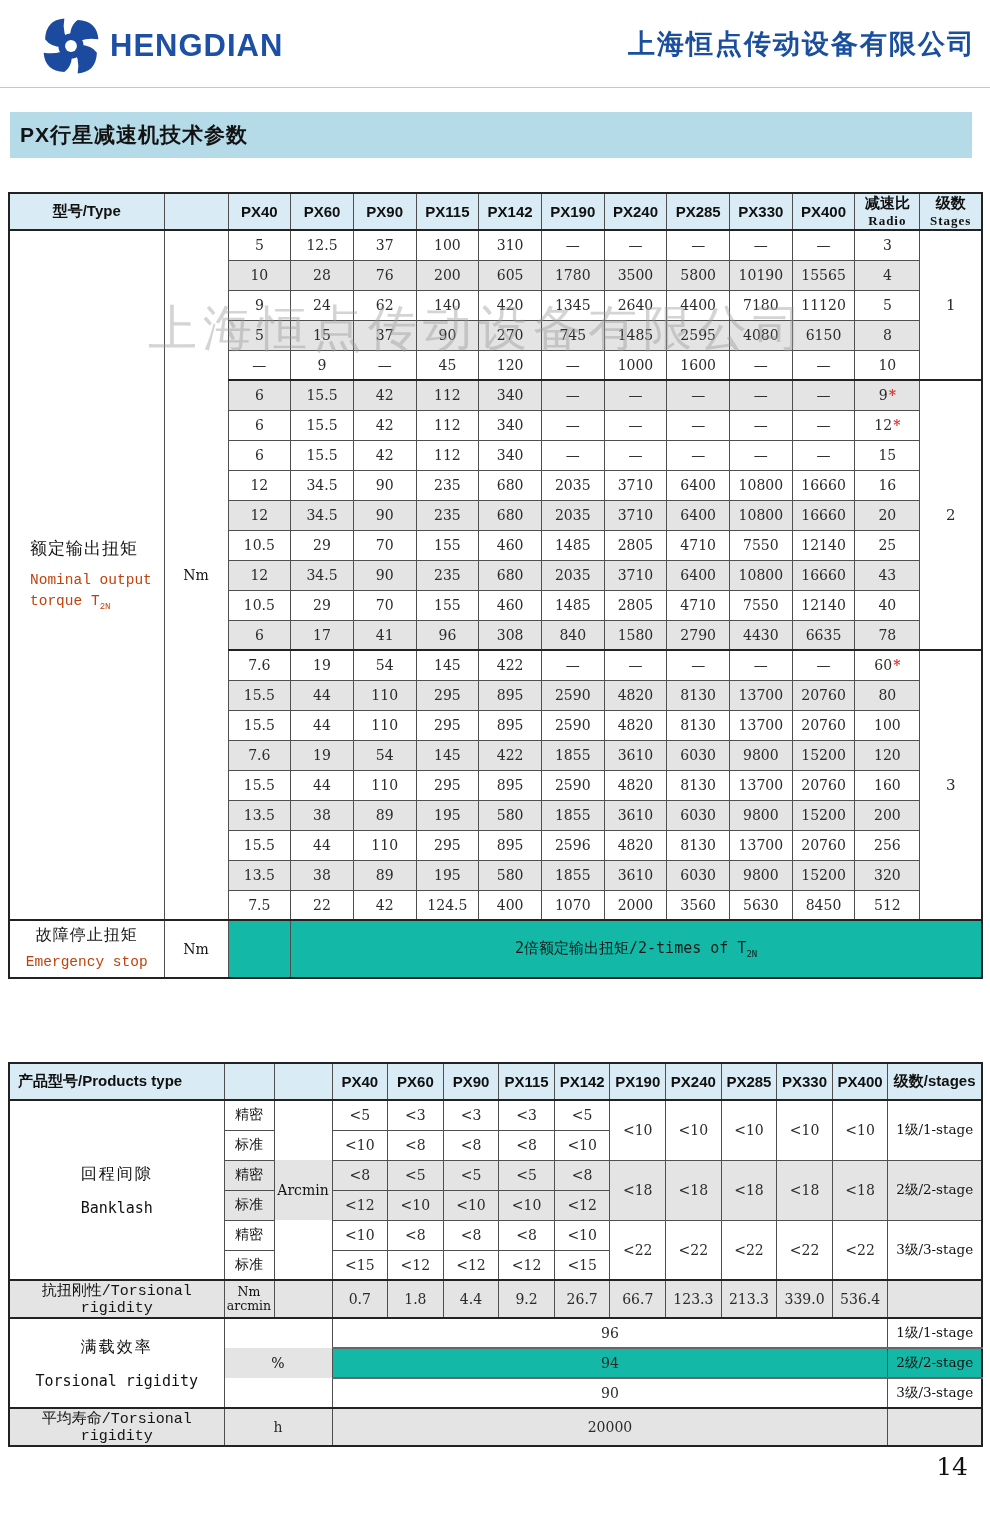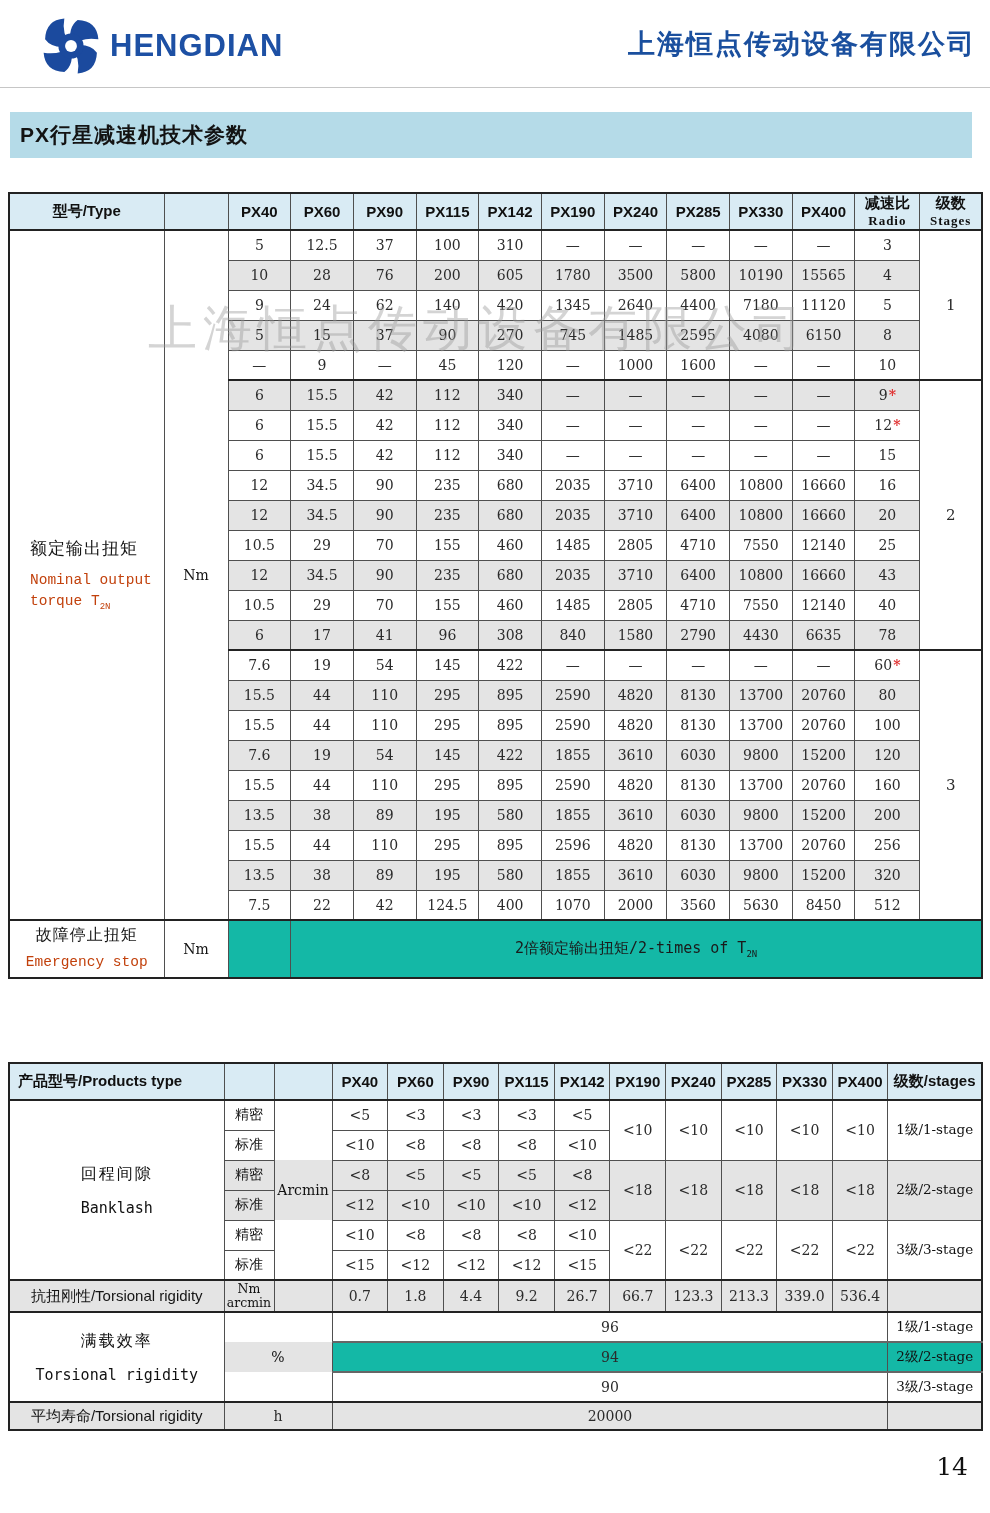--- a/index.html
+++ b/index.html
@@ -58,21 +58,21 @@
   .t2 thead th.lft { text-align:left; padding-left:8px; }
   .t2 tbody td { height:30px; }
   .t2 .sub-lbl { font-size:14px; color:#151515; }
   .t2 .arcmin-cell, .t2 .pct-cell {
     font-family:"DejaVu Serif",serif; font-size:14px;
     background:linear-gradient(to bottom,#fff 0%,#fff 33.4%,#e4e4e4 33.4%,#e4e4e4 66.7%,#fff 66.7%,#fff 100%);
   }
   .t2 .blk-label { background:#fff; }
   .t2 .blk-label .zh { font-size:16px; letter-spacing:2px; margin-bottom:14px; }
   .t2 .blk-label .en { font-family:"DejaVu Sans Mono","Liberation Mono",monospace; font-size:15px; }
-  .t2 .mono-label { font-family:Liberation Sans, sans-serif; font-size:15px; color:#141414; }
+  .t2 .mono-label { font-family:Liberation Mono, monospace; font-size:15px; color:#141414; }
   .t2 tr.rigidity td { border-top:2px solid #222; border-bottom:2px solid #222; background:#e4e4e4; height:32px; }
   .t2 tr.rigidity .u2 { font-family:"DejaVu Serif",serif; font-size:12.5px; line-height:1.15; }
   .t2 tr.eff-sep td { border-top:2px solid #666;margin-top:21px; }
   .t2 tr.life td { border-top:2px solid #222; background:#e4e4e4; height:28px; }
   .t2 .stage-lbl { font-family:"DejaVu Serif",serif; font-size:13.5px; }
   
   .watermark {
     position:absolute; left:148px; top:296px; z-index:6;
     font-size:49px; color:#9a9a9a; opacity:0.42; letter-spacing:6px;
     white-space:nowrap; pointer-events:none; font-weight:400;

